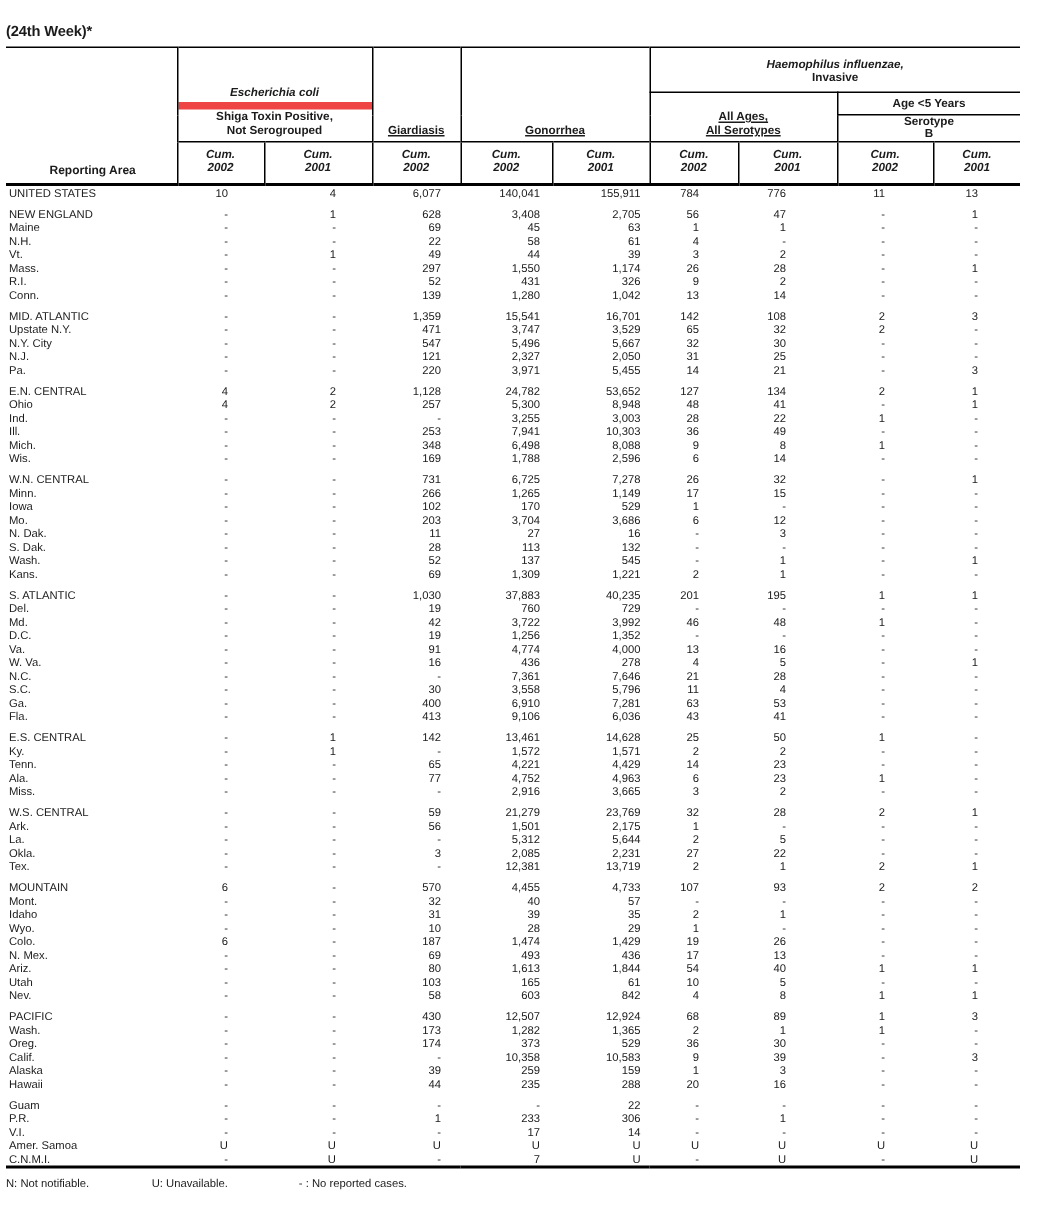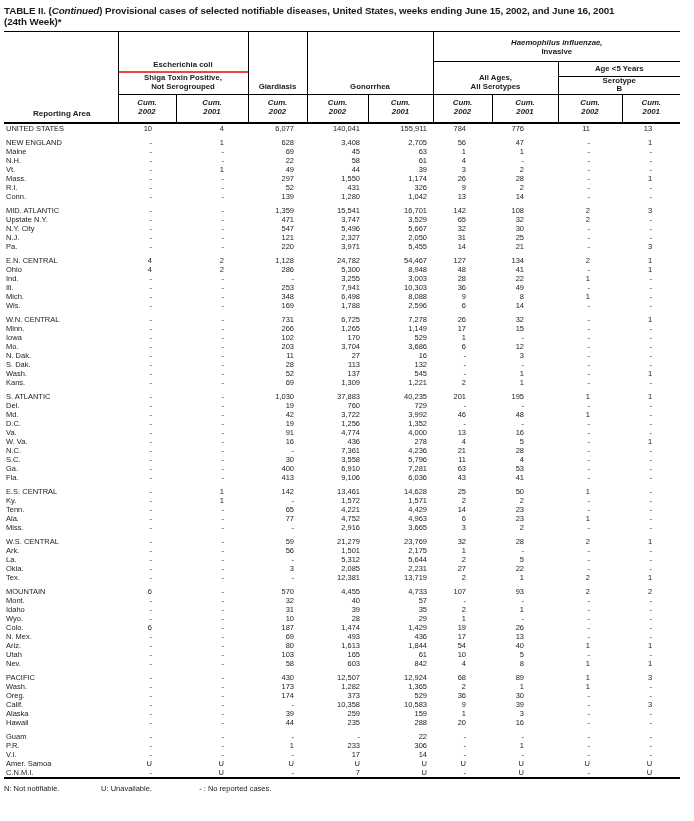--- a/index.html
+++ b/index.html
@@ -30,23 +30,23 @@
   .r1 { height:30px; } .r2 { height:15px; } .r3 { height:15px; } .r4 { height:29px; }
 
   .bl { border-left:1px solid #000; }
   .bb { border-bottom:1px solid #000; }
   .bt { border-top:1px solid #000; }
   .hdr-b2 { border-bottom:2px solid #000; }
 
   .ra-cell { text-align:center; vertical-align:bottom; font-size:8px; padding:0 0 3px 2px; }
 
   .ecoli-cell { vertical-align:bottom; padding-bottom:2px; }
-  .ecoli-rule { border-bottom:2px solid #ef4444; padding-bottom:1px; margin-bottom:1px; }
-
-  .lbl-bottom { vertical-align:bottom; padding-bottom:2px; }
+  .ecoli-rule { font-style:italic; border-bottom:5px solid #ef4444; padding-bottom:1px; margin-bottom:1px; }
+
+  .lbl-bottom { vertical-align:bottom; padding-bottom:2px;text-decoration:underline; }
   .hflu-cell  { vertical-align:middle; line-height:9px; padding:2px 0; }
   .hflu-cell .ital { font-style:italic; }
   .age5-cell  { vertical-align:middle; }
   .sero-cell  { vertical-align:bottom; line-height:7.8px; padding-bottom:1px;text-align:center; }
   .cum { vertical-align:middle; padding:2px 0 3px 0;font-style:italic; }
 
   tbody td {
     font-size:7.5px; height:9px; line-height:9px;
     white-space:nowrap; overflow:hidden;
   }
@@ -61,21 +61,21 @@
   .leg span { display:inline-block; }
   .leg .l1 { width:95px; }
   .leg .l2 { width:96px; }
 </style>
 </head>
 <body>
 
 <div class="page">
 
   <div class="title">
-    <span><span>TABLE II. (</span><span class="ital">Continued</span><span>) Provisional cases of selected notifiable diseases, United States, weeks ending June 15, 2002, and June 16, 2001</span></span><br>
+    <br>
     <span>(24th Week)*</span>
   </div>
 
   <table class="main">
     <colgroup>
       <col style="width:114px">
         <col style="width:58px">
         <col style="width:72px">
       <col style="width:59px">
         <col style="width:61px">
@@ -290,31 +290,31 @@
         </tr>
         <tr class="spacer">
           <td colspan="10"></td>
         </tr>
         <tr>
           <td class="area">E.N. CENTRAL</td>
           <td class="num c1">4</td>
           <td class="num c2">2</td>
           <td class="num c3">1,128</td>
           <td class="num c4">24,782</td>
-          <td class="num c5">54,467</td>
+          <td class="num c5">53,652</td>
           <td class="num c6">127</td>
           <td class="num c7">134</td>
           <td class="num c8">2</td>
           <td class="num c9">1</td>
         </tr>
         <tr>
           <td class="area">Ohio</td>
           <td class="num c1">4</td>
           <td class="num c2">2</td>
-          <td class="num c3">286</td>
+          <td class="num c3">257</td>
           <td class="num c4">5,300</td>
           <td class="num c5">8,948</td>
           <td class="num c6">48</td>
           <td class="num c7">41</td>
           <td class="num c8">-</td>
           <td class="num c9">1</td>
         </tr>
         <tr>
           <td class="area">Ind.</td>
           <td class="num c1">-</td>
@@ -536,21 +536,21 @@
           <td class="num c7">5</td>
           <td class="num c8">-</td>
           <td class="num c9">1</td>
         </tr>
         <tr>
           <td class="area">N.C.</td>
           <td class="num c1">-</td>
           <td class="num c2">-</td>
           <td class="num c3">-</td>
           <td class="num c4">7,361</td>
-          <td class="num c5">4,236</td>
+          <td class="num c5">7,646</td>
           <td class="num c6">21</td>
           <td class="num c7">28</td>
           <td class="num c8">-</td>
           <td class="num c9">-</td>
         </tr>
         <tr>
           <td class="area">S.C.</td>
           <td class="num c1">-</td>
           <td class="num c2">-</td>
           <td class="num c3">30</td>

